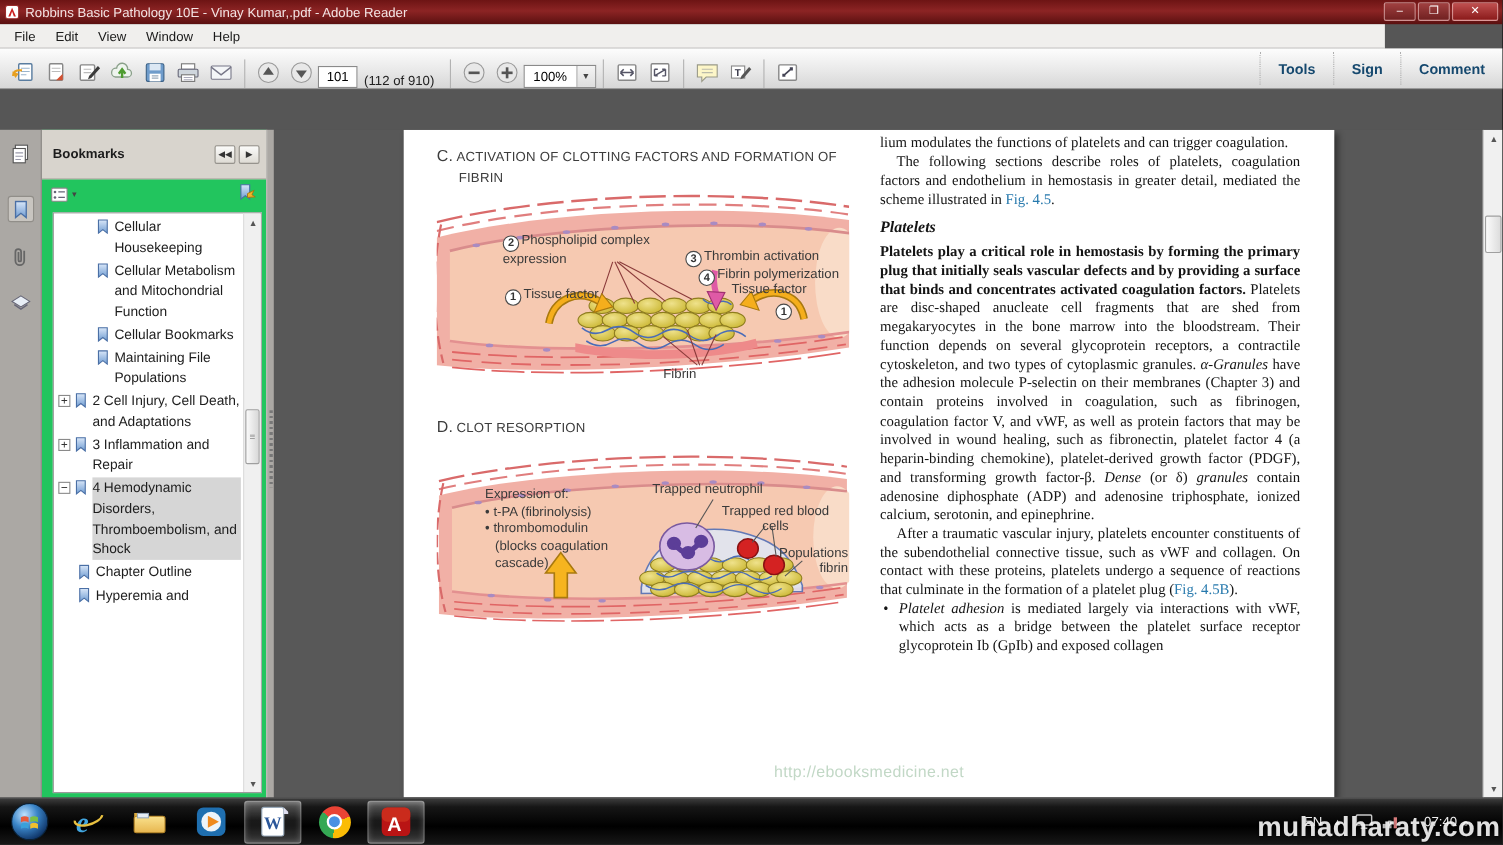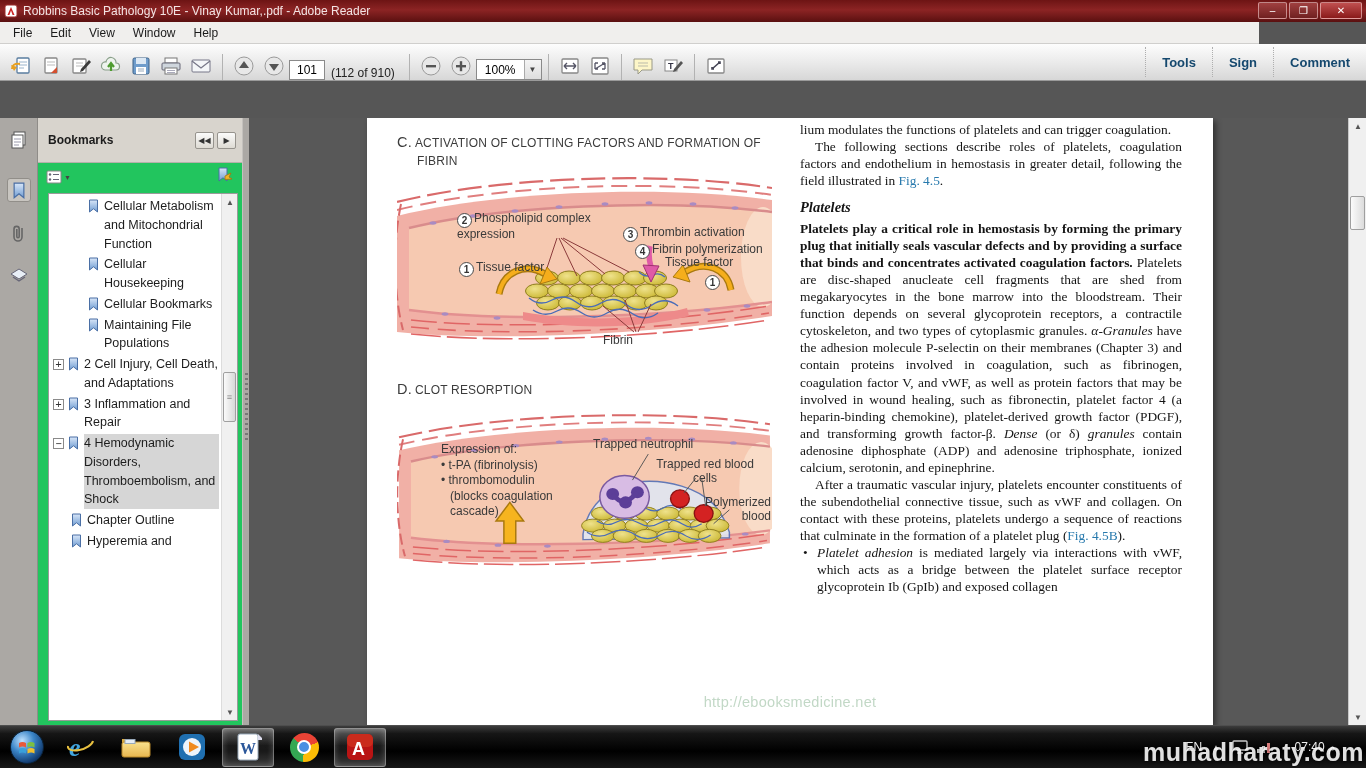--- a/index.html
+++ b/index.html
@@ -386,27 +386,27 @@
               <path d="M9 9 l6 -3 -2 4 3 2 -7 0.5 z" fill="#f0b428" stroke="#a07410" stroke-width=".8"></path>
             </svg>
         </div>
       </div>
       <div class="bm-tree-wrap">
         <div class="bm-list" id="bm-list">
             <div class="bm-row" style="padding-left: 38px;">
               <svg class="bm-ico" width="13" height="14" viewBox="0 0 13 14">
                 <path d="M2.5,1 h8 v12 l-4,-3.2 -4,3.2 z" fill="url(#bmg)" stroke="#4a6fa5"></path>
               </svg>
+              <span class="bm-label">Cellular Housekeeping</span>
+            </div>
+            <div class="bm-row" style="padding-left: 38px;">
+              <svg class="bm-ico" width="13" height="14" viewBox="0 0 13 14">
+                <path d="M2.5,1 h8 v12 l-4,-3.2 -4,3.2 z" fill="url(#bmg)" stroke="#4a6fa5"></path>
+              </svg>
               <span class="bm-label">Cellular Metabolism and Mitochondrial Function</span>
-            </div>
-            <div class="bm-row" style="padding-left: 38px;">
-              <svg class="bm-ico" width="13" height="14" viewBox="0 0 13 14">
-                <path d="M2.5,1 h8 v12 l-4,-3.2 -4,3.2 z" fill="url(#bmg)" stroke="#4a6fa5"></path>
-              </svg>
-              <span class="bm-label">Cellular Housekeeping</span>
             </div>
             <div class="bm-row" style="padding-left: 38px;">
               <svg class="bm-ico" width="13" height="14" viewBox="0 0 13 14">
                 <path d="M2.5,1 h8 v12 l-4,-3.2 -4,3.2 z" fill="url(#bmg)" stroke="#4a6fa5"></path>
               </svg>
               <span class="bm-label">Cellular Bookmarks</span>
             </div>
             <div class="bm-row" style="padding-left: 38px;">
               <svg class="bm-ico" width="13" height="14" viewBox="0 0 13 14">
                 <path d="M2.5,1 h8 v12 l-4,-3.2 -4,3.2 z" fill="url(#bmg)" stroke="#4a6fa5"></path>
@@ -608,26 +608,26 @@
           </svg>
           <div class="exp-block" style="left:44px; top:40px">
             <div>Expression of:</div>
             <ul id="exp-list">
                 <li>• t-PA (fibrinolysis)</li>
                 <li>• thrombomodulin (blocks coagulation cascade)</li>
               </ul>
           </div>
           <div class="ann" style="left:196px; top:36px; width:170px"><span>Trapped neutrophil</span></div>
           <div class="ann" style="left:256px; top:56px; width:104px; text-align:center"><span>Trapped red blood cells</span></div>
-          <div class="ann" style="left:292px; top:94px; width:82px; text-align:right"><span>Polymerized blood</span></div>
+          <div class="ann" style="left:292px; top:94px; width:82px; text-align:right"><span>Populations fibrin</span></div>
         </div>
 
         <div class="text-col" id="text-col">
             <p class=""><span>lium modulates the functions of platelets and can trigger coagulation.</span></p>
-            <p class="ind"><span>The following sections describe roles of platelets, coagulation factors and endothelium in hemostasis in greater detail, following the field illustrated in </span><span class="r-l">Fig. 4.5</span><span>.</span></p>
+            <p class="ind"><span>The following sections describe roles of platelets, coagulation factors and endothelium in hemostasis in greater detail, mediated the scheme illustrated in </span><span class="r-l">Fig. 4.5</span><span>.</span></p>
             <h3>Platelets</h3>
             <p class=""><span class="r-b">Platelets play a critical role in hemostasis by forming the primary plug that initially seals vascular defects and by providing a surface that binds and concentrates activated coagulation factors.</span><span> Platelets are disc-shaped anucleate cell fragments that are shed from megakaryocytes in the bone marrow into the bloodstream. Their function depends on several glycoprotein receptors, a contractile cytoskeleton, and two types of cytoplasmic granules. </span><span class="r-i">α-Granules</span><span> have the adhesion molecule P-selectin on their membranes (Chapter 3) and contain proteins involved in coagulation, such as fibrinogen, coagulation factor V, and vWF, as well as protein factors that may be involved in wound healing, such as fibronectin, platelet factor 4 (a heparin-binding chemokine), platelet-derived growth factor (PDGF), and transforming growth factor-β. </span><span class="r-i">Dense</span><span> (or δ) </span><span class="r-i">granules</span><span> contain adenosine diphosphate (ADP) and adenosine triphosphate, ionized calcium, serotonin, and epinephrine.</span></p>
             <p class="ind"><span>After a traumatic vascular injury, platelets encounter constituents of the subendothelial connective tissue, such as vWF and collagen. On contact with these proteins, platelets undergo a sequence of reactions that culminate in the formation of a platelet plug (</span><span class="r-l">Fig. 4.5B</span><span>).</span></p>
             <p class="li "><span class="r-i">Platelet adhesion</span><span> is mediated largely via interactions with vWF, which acts as a bridge between the platelet surface receptor glycoprotein Ib (GpIb) and exposed collagen</span></p>
           </div>
 
         <div class="footer-link">http://ebooksmedicine.net</div>
       </div>
 
       <div class="doc-scroll">

